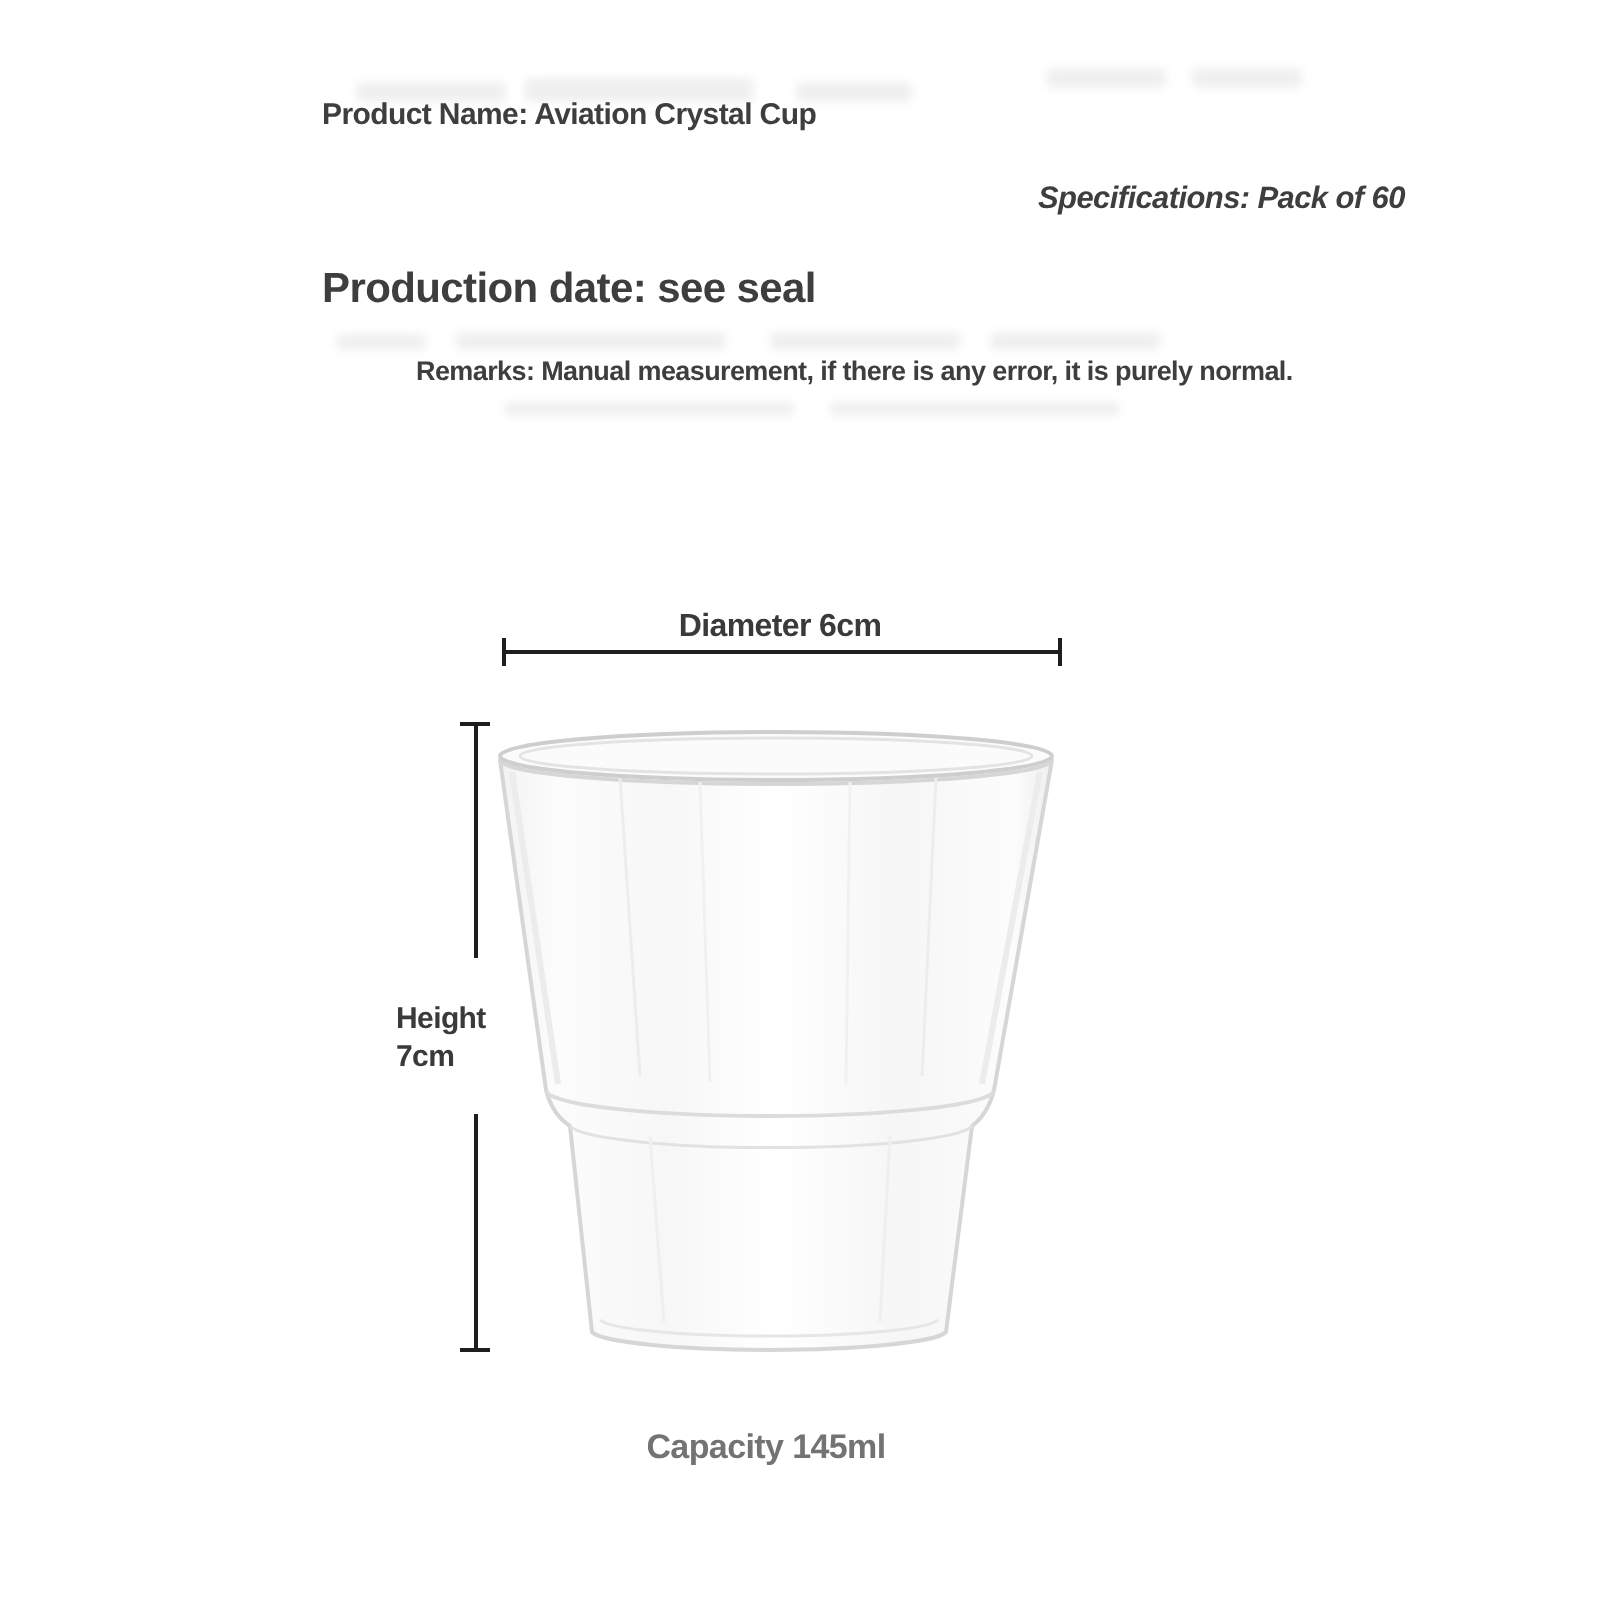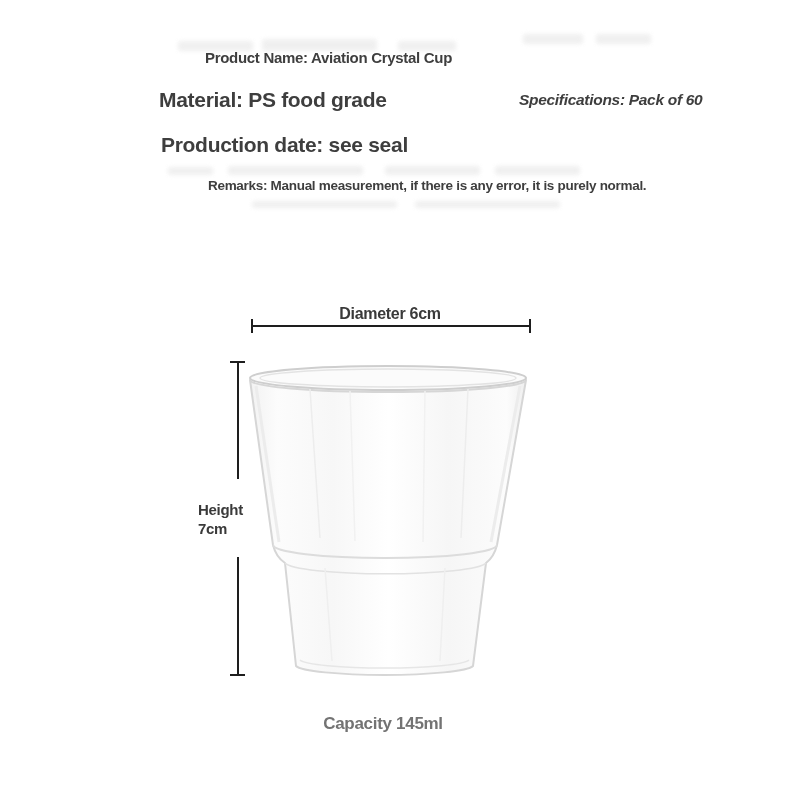--- a/index.html
+++ b/index.html
@@ -16,21 +16,21 @@
     overflow: hidden;
   }
   .txt {
     position: absolute;
     color: #3e3e3e;
     font-weight: 700;
     letter-spacing: -0.3px;
     white-space: nowrap;
     line-height: 1.2;
   }
-  .product-name   { left: 161px; top: 49px;  font-size: 15px; margin-left: 44px; }
+  .product-name   { left: 161px; top: 49px;  font-size: 15px; }
   .material       { left: 159px; top: 87px;  font-size: 21px; }
   .production-date{ left: 161px; top: 132px; font-size: 21px; text-align: center; }
   .remarks        { left: 162px; top: 178px; font-size: 13.5px; padding-left: 46px; }
   .shelf-life     { left: 521px; top: 45px;  font-size: 23px; }
   .specifications { left: 519px; top: 91px;  font-size: 15.5px; font-style: italic; }
 
   
   .ghost {
     position: absolute;
     background: #ededed;
@@ -92,21 +92,20 @@
   <div class="ghost" style="left:523px; top:34px; width:60px;  height:10px;"></div>
   <div class="ghost" style="left:596px; top:34px; width:55px;  height:10px;"></div>
   <div class="ghost" style="left:168px; top:167px; width:45px; height:8px;"></div>
   <div class="ghost" style="left:228px; top:166px; width:135px;height:9px;"></div>
   <div class="ghost" style="left:385px; top:166px; width:95px; height:9px;"></div>
   <div class="ghost" style="left:495px; top:166px; width:85px; height:9px;"></div>
   <div class="ghost" style="left:252px; top:201px; width:145px;height:7px;"></div>
   <div class="ghost" style="left:415px; top:201px; width:145px;height:7px;"></div>
 
   <div class="txt product-name">Product Name: Aviation Crystal Cup</div>
-  <div class="txt material">Material: PS food grade</div>
   <div class="txt production-date">Production date: see seal</div>
   <div class="txt remarks">Remarks: Manual measurement, if there is any error, it is purely normal.</div>
 
   <div class="txt specifications">Specifications: Pack of 60</div>
 
   <svg class="cup-svg" viewBox="0 0 300 330" aria-hidden="true">
     <defs>
       <linearGradient id="bodyGrad" x1="0" y1="0" x2="1" y2="0">
         <stop offset="0" stop-color="#f2f2f2"></stop>
         <stop offset="0.10" stop-color="#fcfcfc"></stop>

